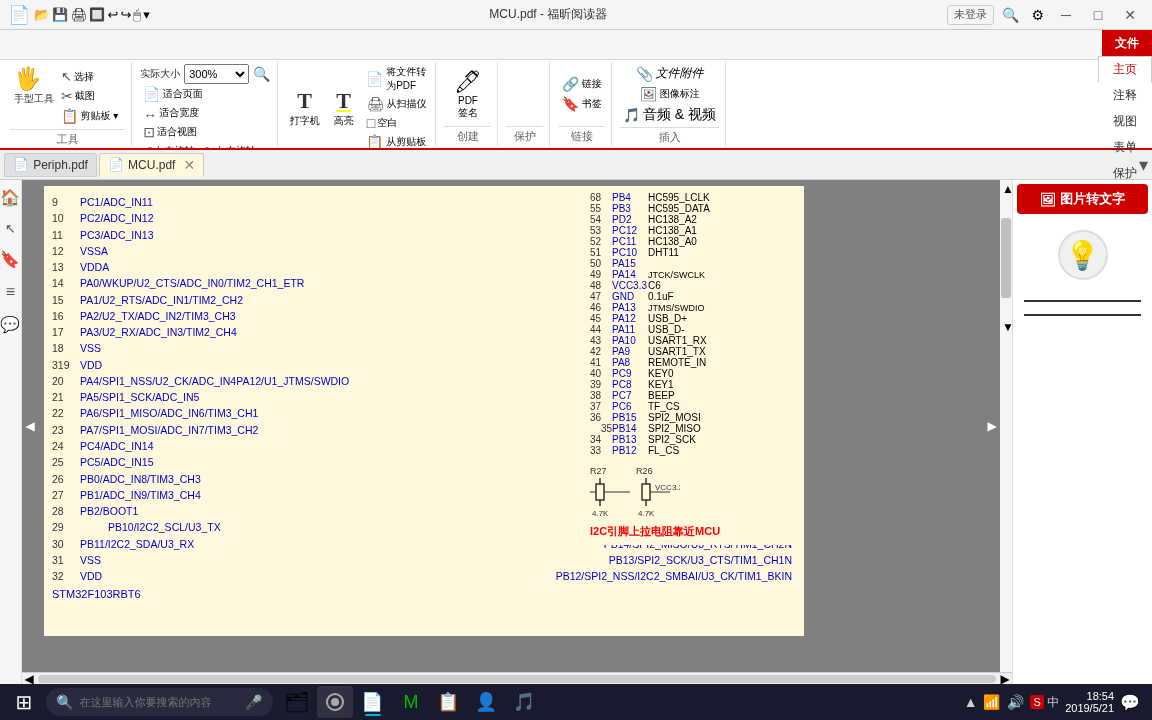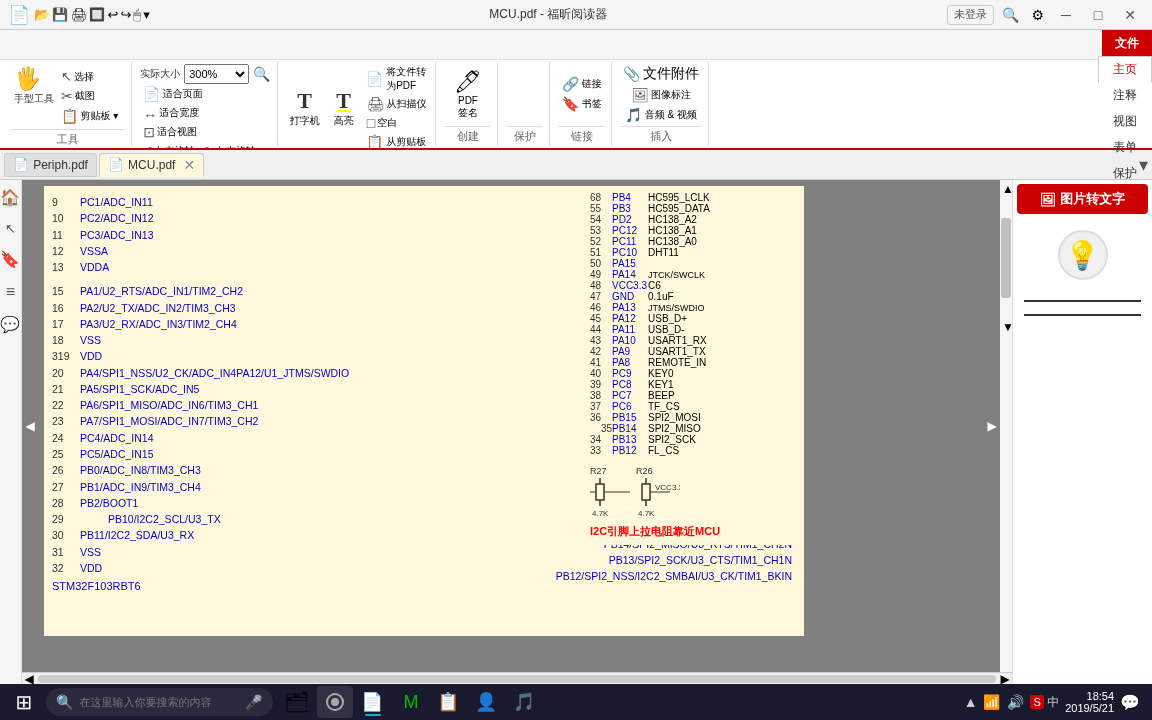--- a/index.html
+++ b/index.html
@@ -234,29 +234,29 @@
         <span style="font-size:10px;">书签</span>
       </div>
     </div>
     <div class="ribbon-group-label">链接</div>
   </div>
 
   <div class="ribbon-group">
     <div class="ribbon-group-items" style="flex-direction:column;gap:2px;">
       <div class="ribbon-btn-small">
         <span class="icon-sm">📎</span>
-        <span style="font-size:14px;">文件附件</span>
+        <span style="font-size:12px;font-style:italic;">文件附件</span>
       </div>
       <div class="ribbon-btn-small">
         <span class="icon-sm">🖼</span>
         <span style="font-size:10px;">图像标注</span>
       </div>
       <div class="ribbon-btn-small">
         <span class="icon-sm">🎵</span>
-        <span style="font-size:10px;">音频 &amp; 视频</span>
+        <span style="font-size:14px;">音频 &amp; 视频</span>
       </div>
     </div>
     <div class="ribbon-group-label">插入</div>
   </div>
 </div>
 
 <div class="tab-bar">
   <div class="doc-tab">
     <span class="tab-pdf-icon">📄</span>
     <span>Periph.pdf</span>
@@ -307,21 +307,25 @@
                 <span style="color:#0000cc;">PC3/ADC_IN13</span>
               </div>
               <div style="display:flex;">
                 <span style="width:28px;color:#333;">12</span>
                 <span style="color:#0000cc;">VSSA</span>
               </div>
               <div style="display:flex;">
                 <span style="width:28px;color:#333;">13</span>
                 <span style="color:#0000cc;">VDDA</span>
               </div>
-              <div style="display:flex;margin-top:8px;">
+              <div style="display:flex;">
+                <span style="width:28px;color:#333;">14</span>
+                <span style="color:#0000cc;">PA0/WKUP/U2_CTS/ADC_IN0/TIM2_CH1_ETR</span>
+              </div>
+              <div style="display:flex;">
                 <span style="width:28px;color:#333;">15</span>
                 <span style="color:#0000cc;">PA1/U2_RTS/ADC_IN1/TIM2_CH2</span>
               </div>
               <div style="display:flex;">
                 <span style="width:28px;color:#333;">16</span>
                 <span style="color:#0000cc;">PA2/U2_TX/ADC_IN2/TIM3_CH3</span>
               </div>
               <div style="display:flex;">
                 <span style="width:28px;color:#333;">17</span>
                 <span style="color:#0000cc;">PA3/U2_RX/ADC_IN3/TIM2_CH4</span>

